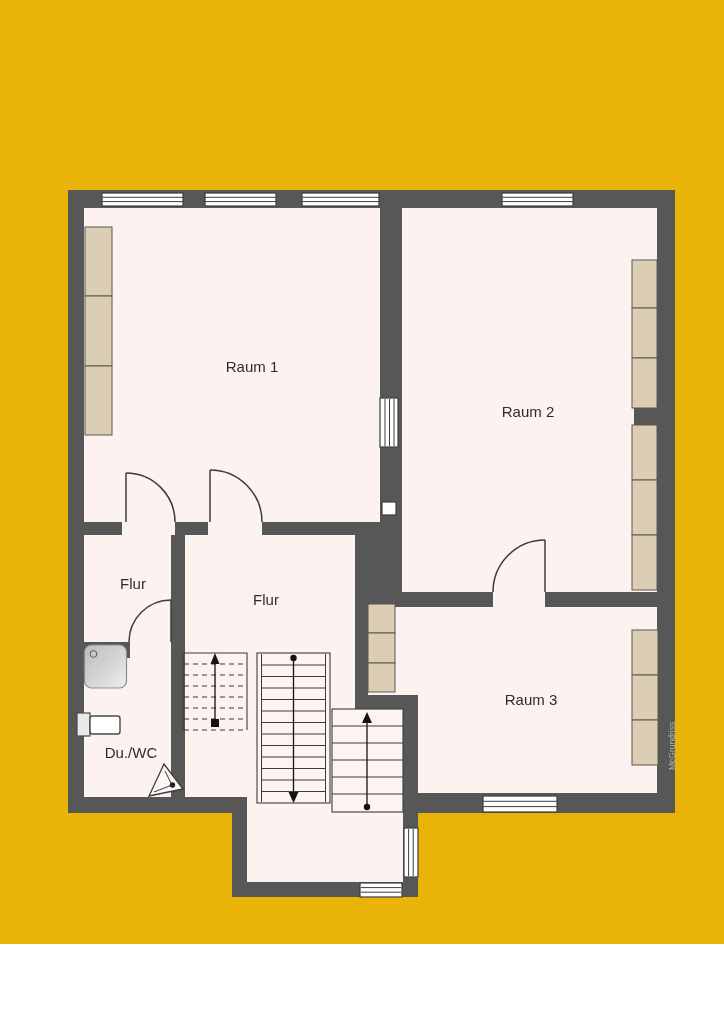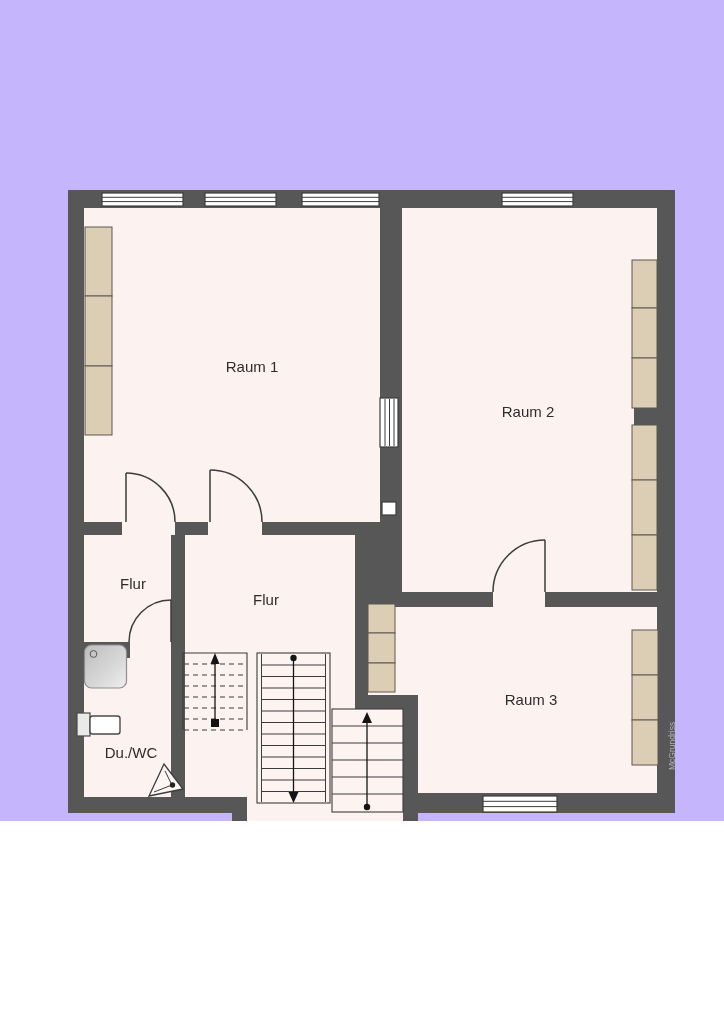--- a/index.html
+++ b/index.html
@@ -1,17 +1,17 @@
 <!DOCTYPE html>
 <html style="--color-wall: #575757; --color-floor: #fcf2f0; --color-furniture: #dbceb5; --color-line: #3c3c3c; --color-watermark: #b2b2b2;"><head>
 <meta charset="utf-8">
 <style>
   html,body{margin:0;padding:0;background:#ffffff;}
   body{font-family:"Liberation Sans", sans-serif;}
-  .canvas{position:relative;width:724px;height:821px;background:#c4b5fd;overflow:hidden;}
+  .canvas{position:relative;width:724px;height:944px;background:#eab308;overflow:hidden;}
   .canvas svg{position:absolute;left:0;top:0;}
   .wall{fill:var(--color-wall,#575757);}
   .floor{fill:var(--color-floor,#fcf2f0);}
   .win{fill:#ffffff;stroke:var(--color-line,#3c3c3c);stroke-width:1.2;}
   .winline{stroke:var(--color-line,#3c3c3c);stroke-width:1;}
   .furn{fill:var(--color-furniture,#dbceb5);stroke:#5c594f;stroke-width:1;}
   .stairbox{fill:#fdf4f2;stroke:var(--color-line,#3c3c3c);stroke-width:1.1;}
   .tread{stroke:var(--color-line,#3c3c3c);stroke-width:1;}
   .treadDash{stroke:var(--color-line,#3c3c3c);stroke-width:1;stroke-dasharray:5 4;}
   .doorline{stroke:var(--color-line,#3c3c3c);stroke-width:1.5;fill:none;}

